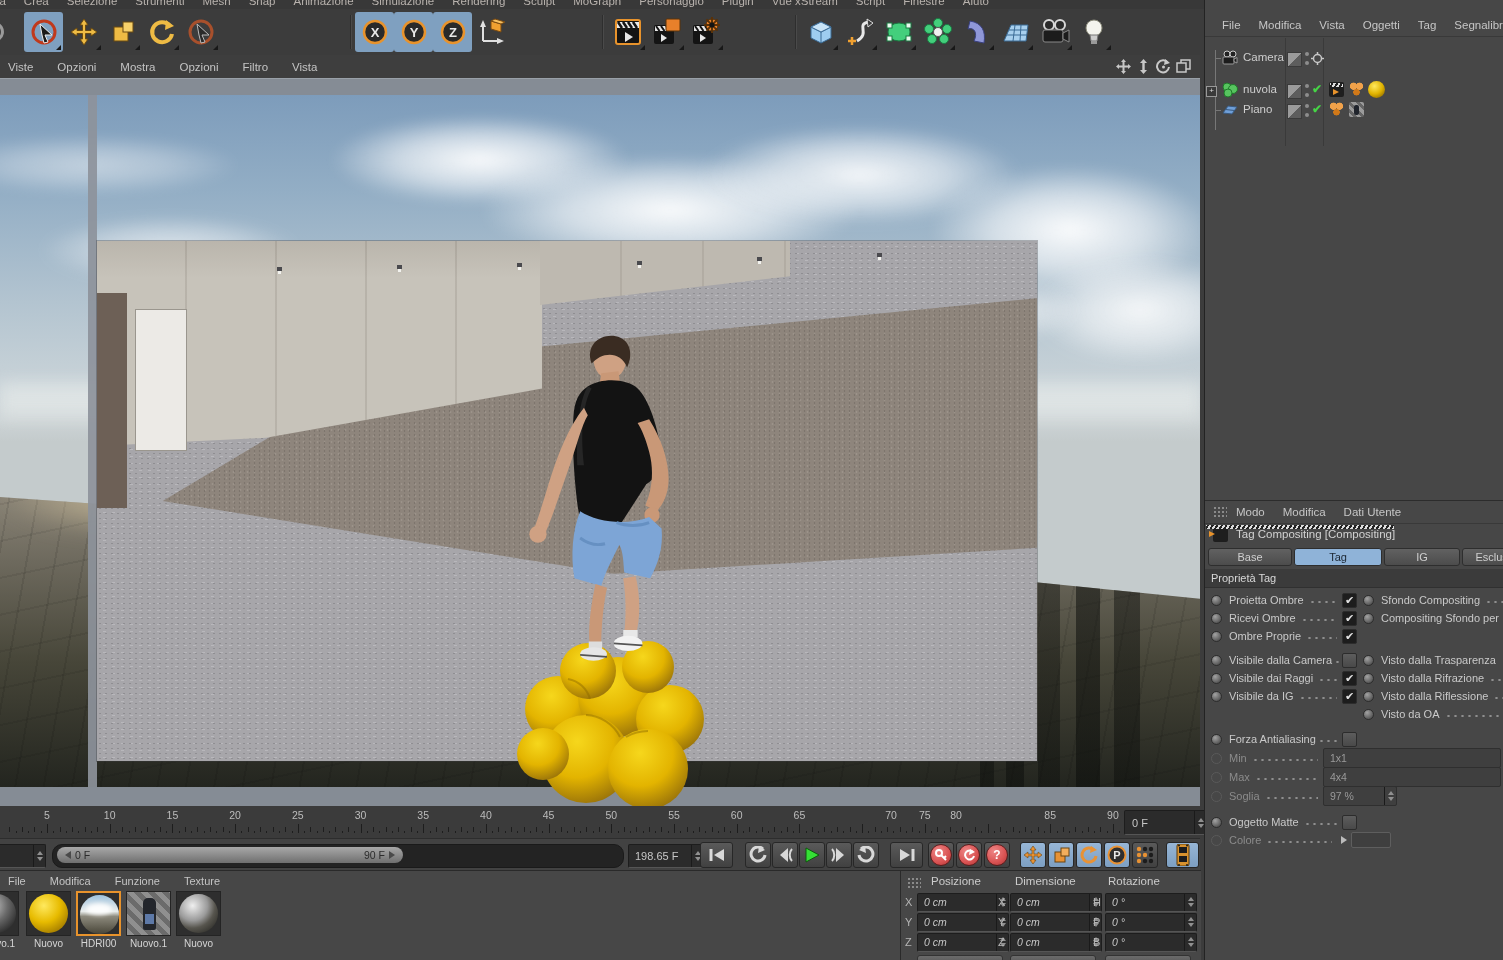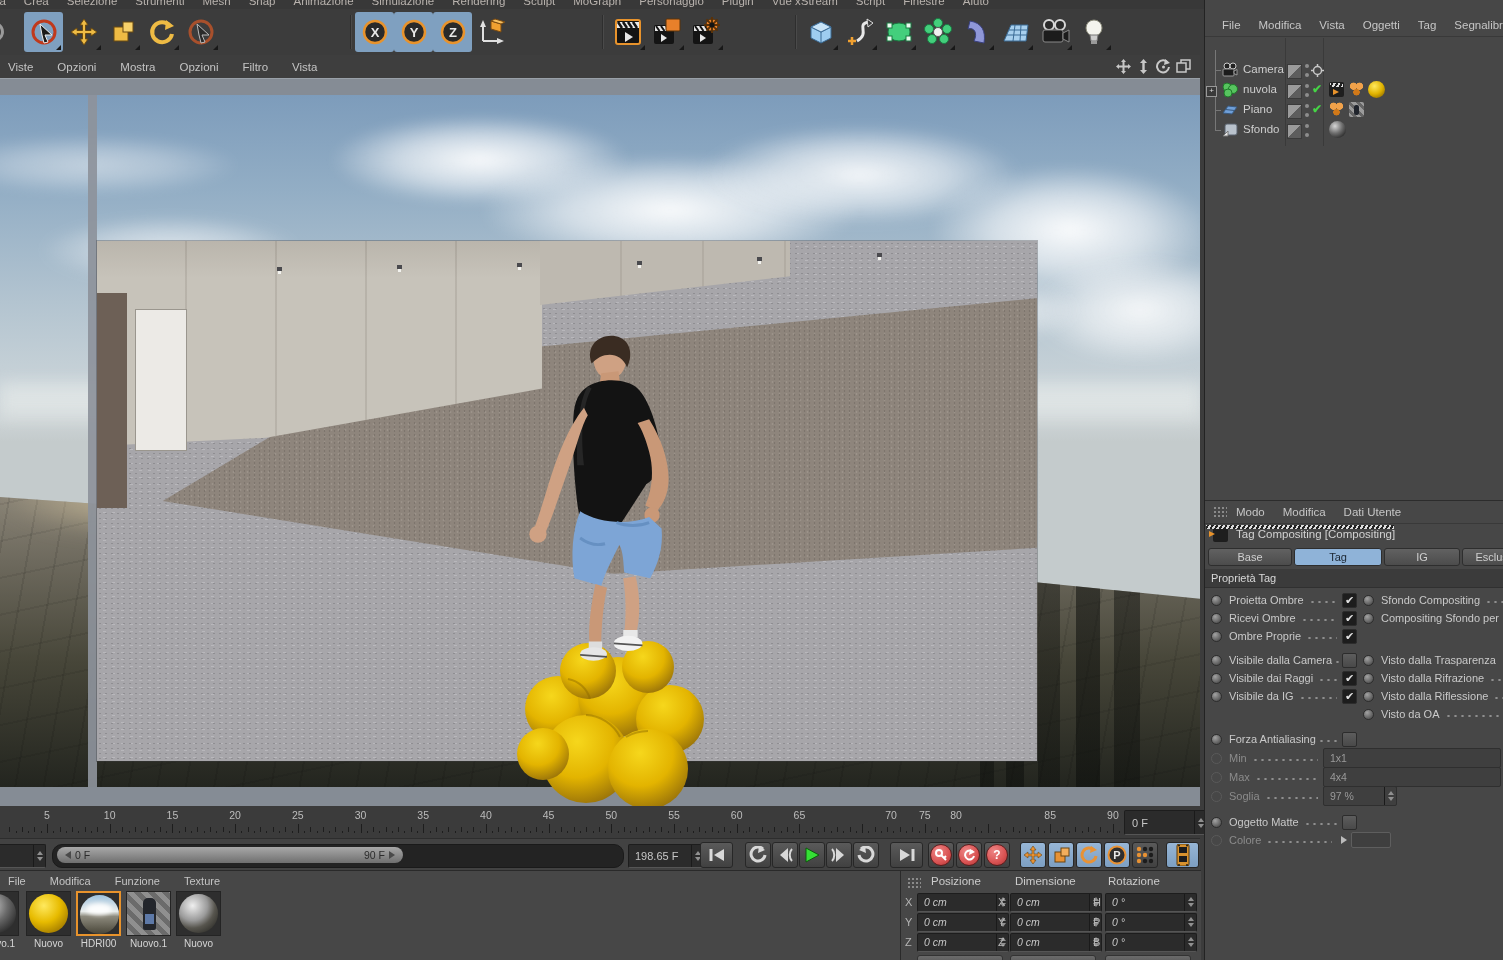--- a/index.html
+++ b/index.html
@@ -946,21 +946,21 @@
       <span class="mi">Oggetti</span>
       <span class="mi">Tag</span>
       <span class="mi">Segnalibri</span>
     </div>
 
     <div class="treeline" style="top:50px;height:80px"></div>
     <div class="omdiv" style="left:80px"></div>
     <div class="omdiv" style="left:118px"></div>
 
 
-    <div class="orow" style="top:60px">
+    <div class="orow" style="top:48px">
       <span class="stub" style="top:10px"></span>
       <svg class="oicon" width="16" height="16">
           <circle cx="5" cy="4" r="3" fill="#222" stroke="#ccc"></circle>
           <circle cx="11" cy="4" r="3" fill="#222" stroke="#ccc"></circle>
           <rect x="1" y="7" width="11" height="7" rx="1" fill="#1c1c1c" stroke="#999"></rect>
           <path d="M12 9 L15 7.5 L15 13 L12 11.5 Z" fill="#1c1c1c" stroke="#999"></path>
         </svg>
       <span class="oname">Camera</span>
       <span class="layerbox"></span>
       <span class="vdots"></span>
@@ -995,31 +995,20 @@
           <path d="M3.5 7.5 L12.5 8.5" stroke="#39597e" stroke-width="1"></path>
         </svg>
       <span class="oname">Piano</span>
       <span class="layerbox"></span>
       <span class="vdots"></span>
       <span class="gcheck">✔</span>
       <span class="tag phong" style="left:124px"></span>
       <span class="tag tex" style="left:144px"></span>
     </div>
 
-    <div class="orow" style="top:120px">
-      <span class="stub" style="top:10px"></span>
-      <svg class="oicon" width="16" height="16">
-          <rect x="3" y="2" width="12" height="11" rx="2" fill="#b9c2cc" stroke="#5a636e"></rect>
-          <path d="M1 14 L6 9 L6 14 Z" fill="#e8e8e8" stroke="#777"></path>
-        </svg>
-      <span class="oname">Sfondo</span>
-      <span class="layerbox"></span>
-      <span class="vdots"></span>
-      <span class="tag mat-dark" style="left:124px"></span>
-    </div>
 
     <div id="ammenu">
       <span class="handle" style="margin-left:8px"></span>
       <span class="mi">Modo</span>
       <span class="mi">Modifica</span>
       <span class="mi">Dati Utente</span>
     </div>
     <div id="amtitle">
       <span class="tag comp" style="position:static;margin-left:8px;display:inline-block"></span>
       <span class="t">Tag Compositing [Compositing]</span>

